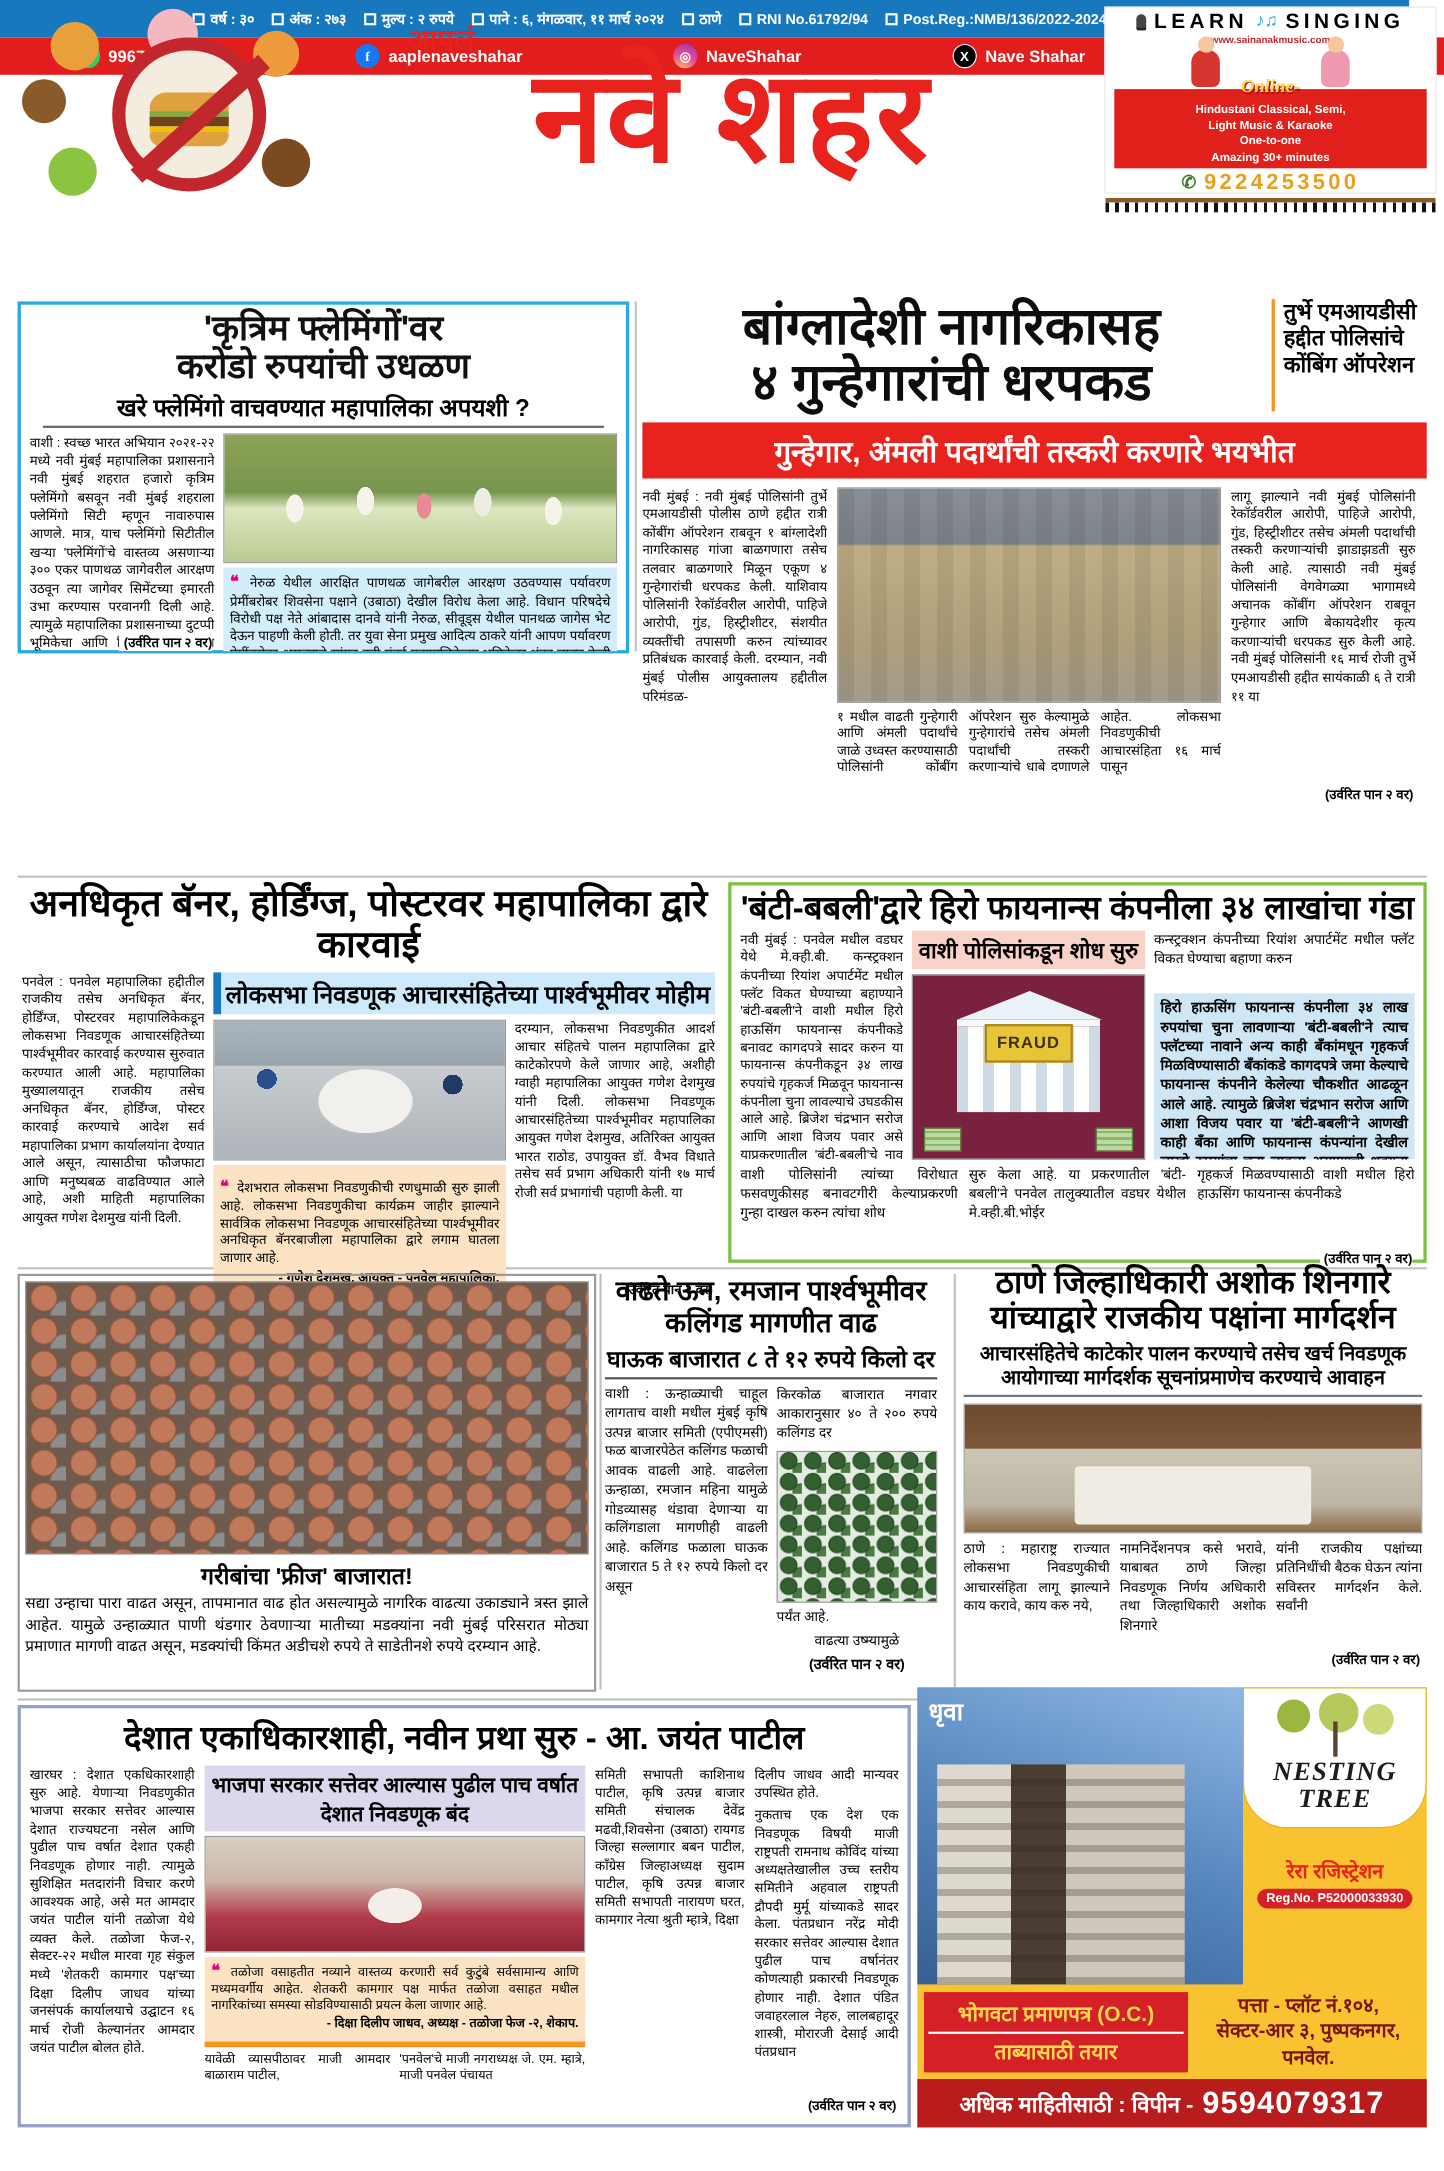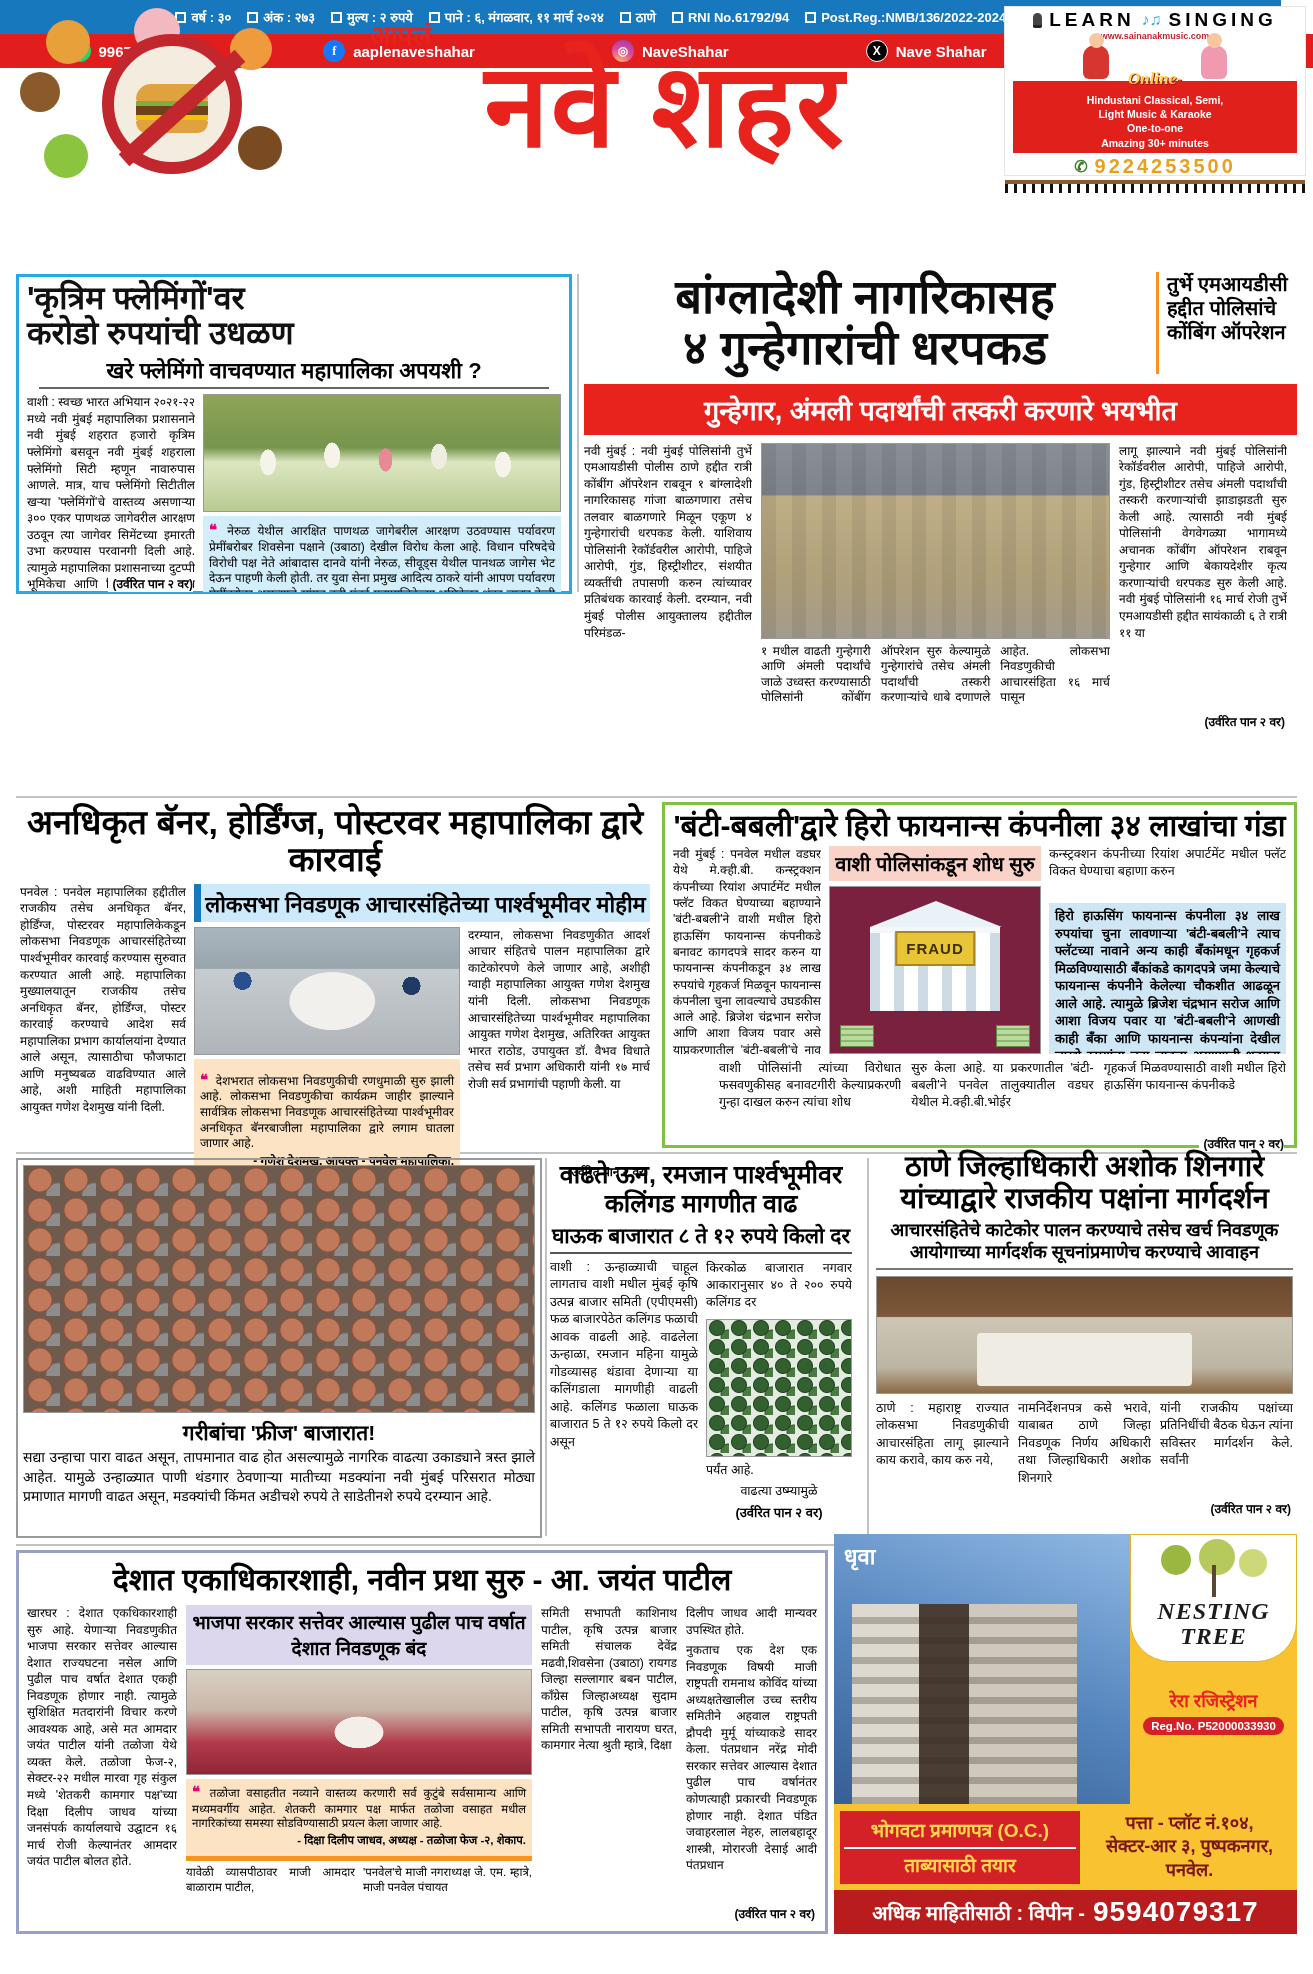--- a/index.html
+++ b/index.html
@@ -70,21 +70,21 @@
              display:flex; align-items:center; justify-content:center; gap:16px; font-size:13px;
              font-weight:bold; white-space:nowrap; }
   .ib-sq { width:11px; height:11px; border:2px solid #fff; display:inline-block; margin-right:5px;
            vertical-align:-1px; }
 
   
   .rule { background:#c2c2c2; position:absolute; }
 
   
   #art-flamingo { left:16px; top:274px; width:556px; height:320px; border:3px solid #2aa9e0; padding:4px 8px; }
-  .fl-h { font-weight:800; font-size:32px; line-height:1.1; color:#111; }
+  .fl-h { text-align:center; font-weight:800; font-size:32px; line-height:1.1; color:#111; }
   .fl-h span { display:block; }
   .fl-sub { text-align:center; font-weight:bold; font-size:22px; border-bottom:2px solid #666;
             padding-bottom:3px; margin:3px 12px 5px; }
   .fl-row { display:flex; gap:8px; height:198px; }
   .fl-col { width:168px; font-size:12px; line-height:1.38; }
   .fl-right { flex:1; display:flex; flex-direction:column; gap:4px; }
   .photo-flamingo { height:118px; background-image:
       radial-gradient(ellipse 13px 21px at 18% 58%, #f6f3ea 0 60%, transparent 62%),
       radial-gradient(ellipse 13px 21px at 36% 52%, #f6f3ea 0 60%, transparent 62%),
       radial-gradient(ellipse 11px 19px at 51% 56%, #e88a96 0 60%, transparent 62%),
@@ -148,21 +148,21 @@
           border-top:6px solid #f4f8fb; }
   .sign { position:absolute; left:50%; top:44px; transform:translateX(-50%); background:#e8c437;
           border:2px solid #a8861d; color:#3e2f05; font-weight:800; font-size:15px; padding:7px 9px;
           letter-spacing:1px; }
   .money { position:absolute; bottom:6px; width:34px; height:22px;
            background:repeating-linear-gradient(0deg,#bcd9a0 0 4px,#88b86a 4px 6px); border:1px solid #5d8b43; }
   .m1 { left:10px; } .m2 { right:10px; }
   .fr-right { flex:1; display:flex; flex-direction:column; gap:5px; }
   .fr-intro { font-size:12.5px; line-height:1.35; height:52px; }
   .fr-blue { background:#cfe7f5; font-size:13px; font-weight:bold; line-height:1.35; padding:4px 6px; flex:1; }
-  .fr-bottom { display:flex; gap:10px; margin-top:6px; height:92px;margin-left:46px; }
+  .fr-bottom { display:flex; gap:10px; margin-top:6px; height:92px; }
   .fr-bottom > div { flex:1; font-size:12.5px; line-height:1.36; }
 
   
   #art-pots { left:16px; top:1158px; width:526px; height:380px; border:2px solid #9a9a9a; padding:5px; }
   .photo-pots { height:248px; background-color:#6e5b4e; background-image:
       radial-gradient(circle at 16px 14px, #c0795a 11px, #8f5138 12px, transparent 13px),
       radial-gradient(circle at 34px 29px, #8d8d8d 11px, #6f6f6f 12px, transparent 13px);
       background-size:36px 30px; }
   .pots-title { text-align:center; font-weight:800; font-size:21px; margin:5px 0 2px; }
   .pots-cap { font-size:14px; line-height:1.4; text-align:justify; }

